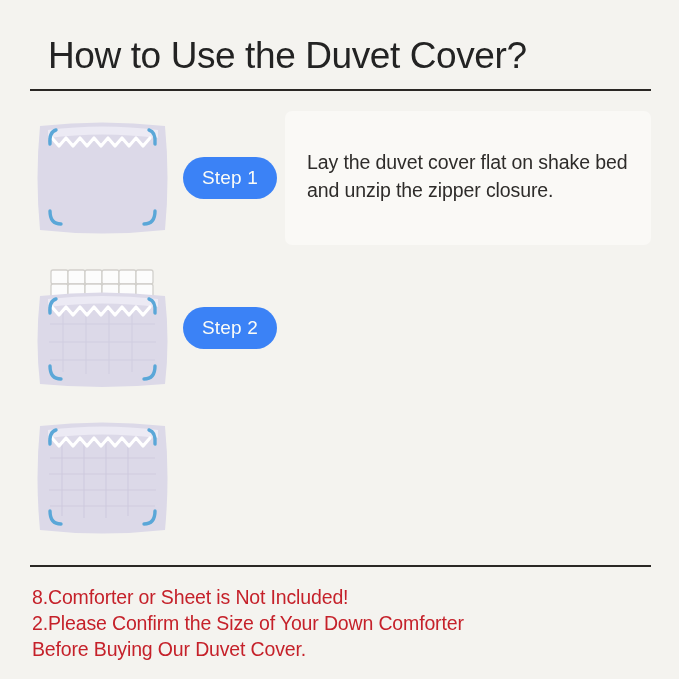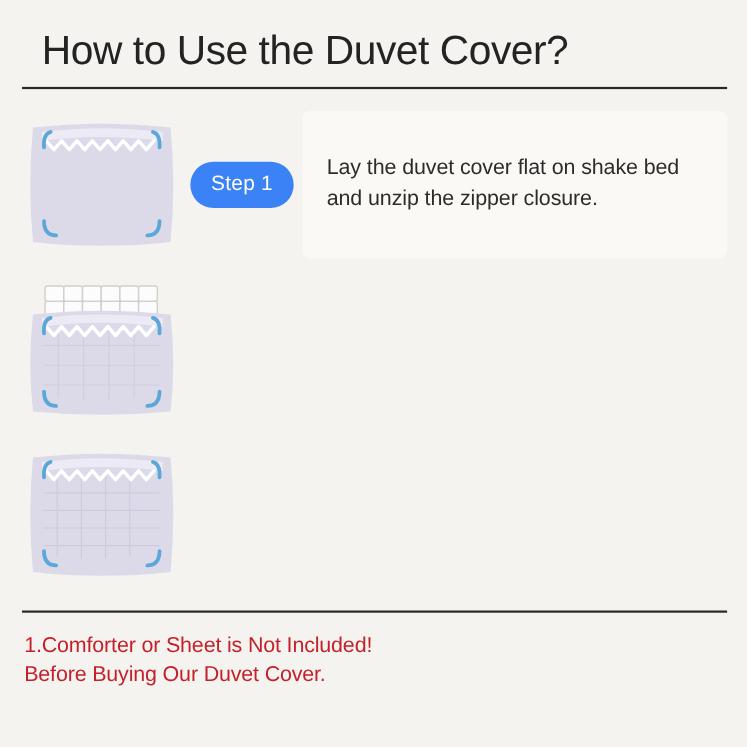--- a/index.html
+++ b/index.html
@@ -11,21 +11,21 @@
     height: 679px;
     background: #f4f3ef;
     font-family: "Liberation Sans", sans-serif;
     overflow: hidden;
     position: relative;
   }
 
   .page {
     position: absolute;
     inset: 0;
-    padding: 0;
+    padding: 10px;
   }
 
   
   .title-wrap {
     padding: 26px 24px 0 38px;
   }
   .title {
     font-size: 37px;
     line-height: 1.08;
     font-weight: 400;
@@ -200,20 +200,23 @@
             <line x1="20" y1="94" x2="125" y2="94"></line>
           </g>
           <path d="M18 33 Q72 27 128 33 L128 41 Q72 34 18 41 Z" fill="#eceaf4"></path>
           <path d="M22 41 l7 8 l7 -8 l7 8 l7 -8 l7 8 l7 -8 l7 8 l7 -8 l7 8 l7 -8 l7 8 l7 -8 l7 8 l7 -8" fill="none" stroke="#ffffff" stroke-width="3.2" stroke-linecap="round" stroke-linejoin="round"></path>
           <path d="M20 47 Q19 35 26 33" fill="none" stroke="#5aa7d8" stroke-width="3.4" stroke-linecap="round"></path>
           <path d="M125 47 Q126 35 119 33" fill="none" stroke="#5aa7d8" stroke-width="3.4" stroke-linecap="round"></path>
           <path d="M20 100 Q20 113 31 113" fill="none" stroke="#5aa7d8" stroke-width="3.4" stroke-linecap="round"></path>
           <path d="M125 100 Q125 113 114 113" fill="none" stroke="#5aa7d8" stroke-width="3.4" stroke-linecap="round"></path>
         </svg>
       </div>
+      <div class="badge-cell">
+        <span class="badge">Step 2</span>
+      </div>
     </div>
 
     <div class="step-row">
       <div class="illus">
         <svg width="145" height="124" viewBox="0 0 145 124">
           <path d="M10 10 Q72 3 135 10 Q140 62 135 114 Q72 121 10 114 Q5 62 10 10 Z" fill="#dcd9e8"></path>
           <g stroke="#cdc9de" stroke-width="1.1" fill="none" opacity="0.9">
             <line x1="32" y1="28" x2="32" y2="100"></line>
             <line x1="54" y1="26" x2="54" y2="102"></line>
             <line x1="76" y1="26" x2="76" y2="102"></line>
@@ -232,19 +235,20 @@
         </svg>
       </div>
     </div>
 
   </div>
 
   <div class="tips-wrap">
     <div class="rule bottom"></div>
     <div class="tips">
       <div class="tips-lines">
-        <div>1.Comforter or Sheet is Not Included!</div>
+        <div>8.Comforter or Sheet is Not Included!</div>
+        <div>2.Please Confirm the Size of Your Down Comforter</div>
         <div>Before Buying Our Duvet Cover.</div>
       </div>
     </div>
   </div>
 
 </div>
 
 </body></html>

